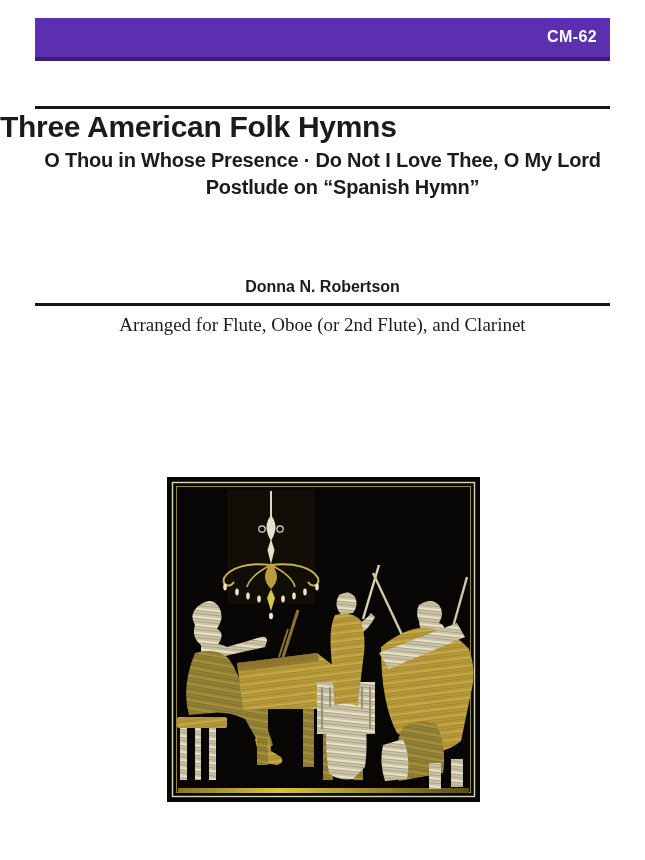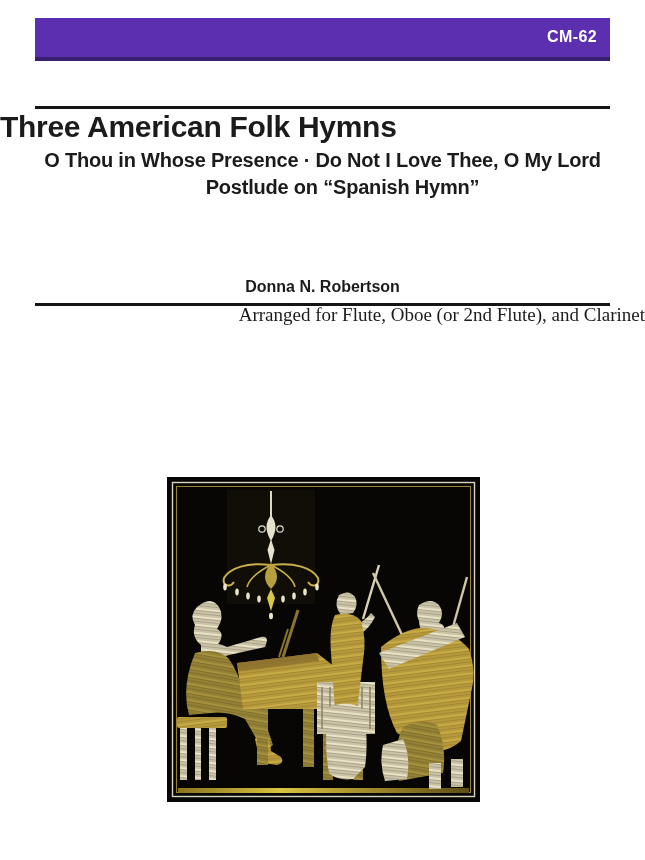--- a/index.html
+++ b/index.html
@@ -42,22 +42,22 @@
     letter-spacing: -0.2px;
   }
   .subtitle-1 { top: 149px; text-align: center; }
   .subtitle-2 { top: 176px; padding-left: 40px; }
   .composer {
     position: absolute; left: 0; right: 0; top: 278px;
     text-align: center;
     font-size: 16px; font-weight: 600; color: #1b1b1b;
   }
   .instrumentation {
-    position: absolute; left: 0; right: 0; top: 304px;
-    text-align: right;
+    position: absolute; left: 0; right: 0; top: 314px;
+    text-align: center;
     font-family: "Liberation Serif", serif;
     font-size: 19px; color: #1b1b1b;
   }
   .cover-art {
     position: absolute; left: 167px; top: 477px;
     width: 313px; height: 325px;
   }
   .cover-art svg { display: block; width: 100%; height: 100%; }
 </style>
 </head>

